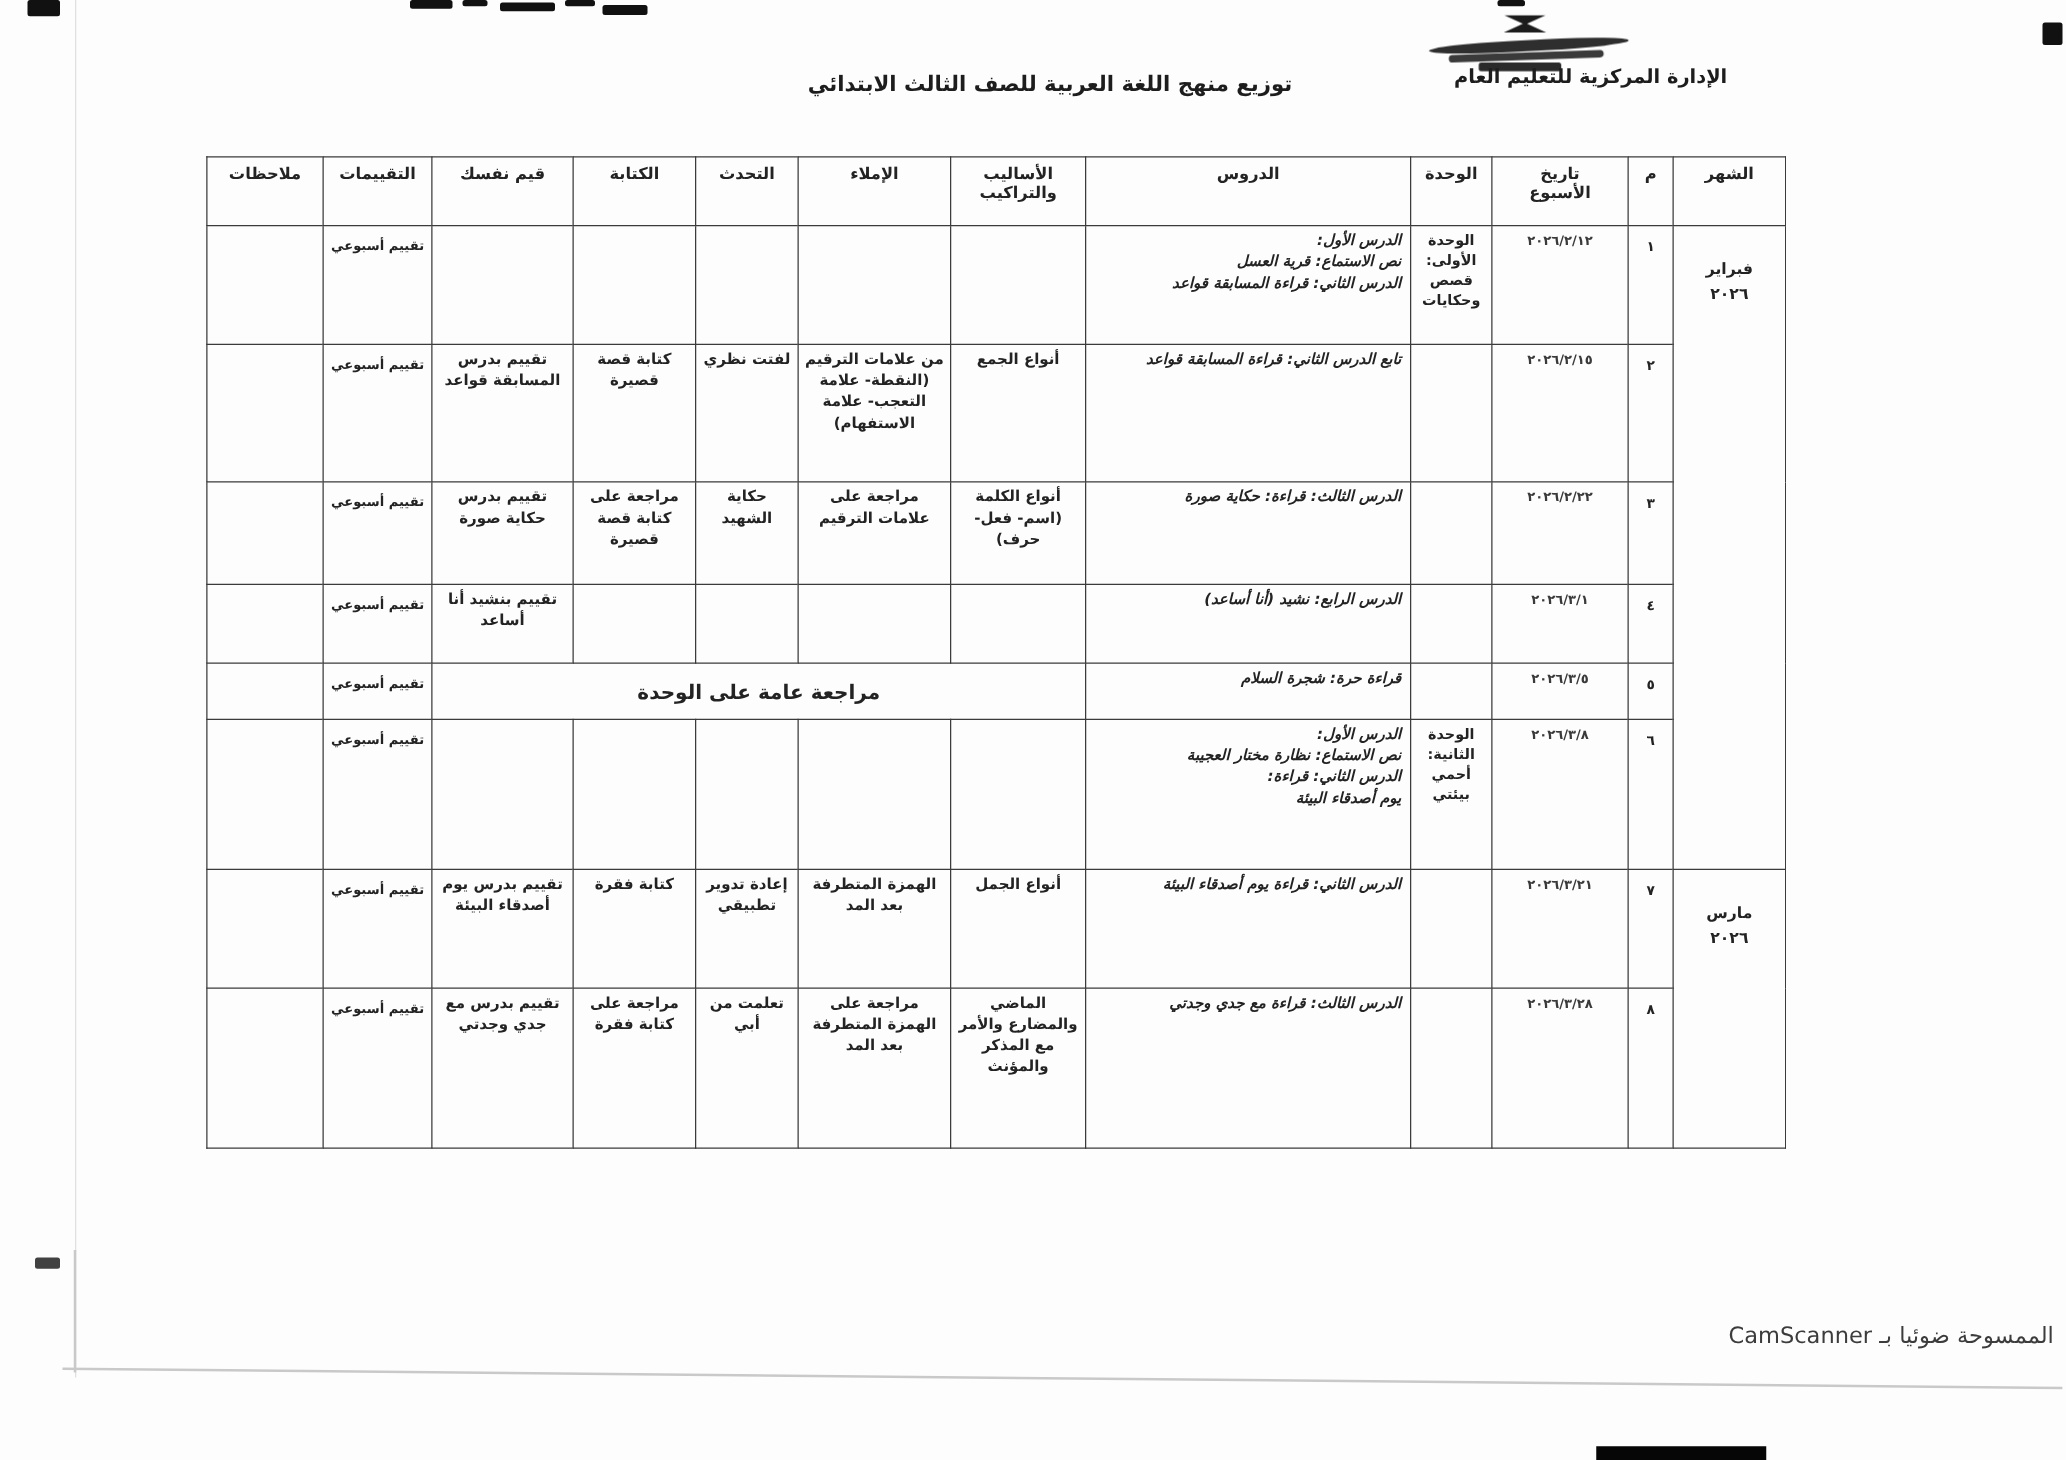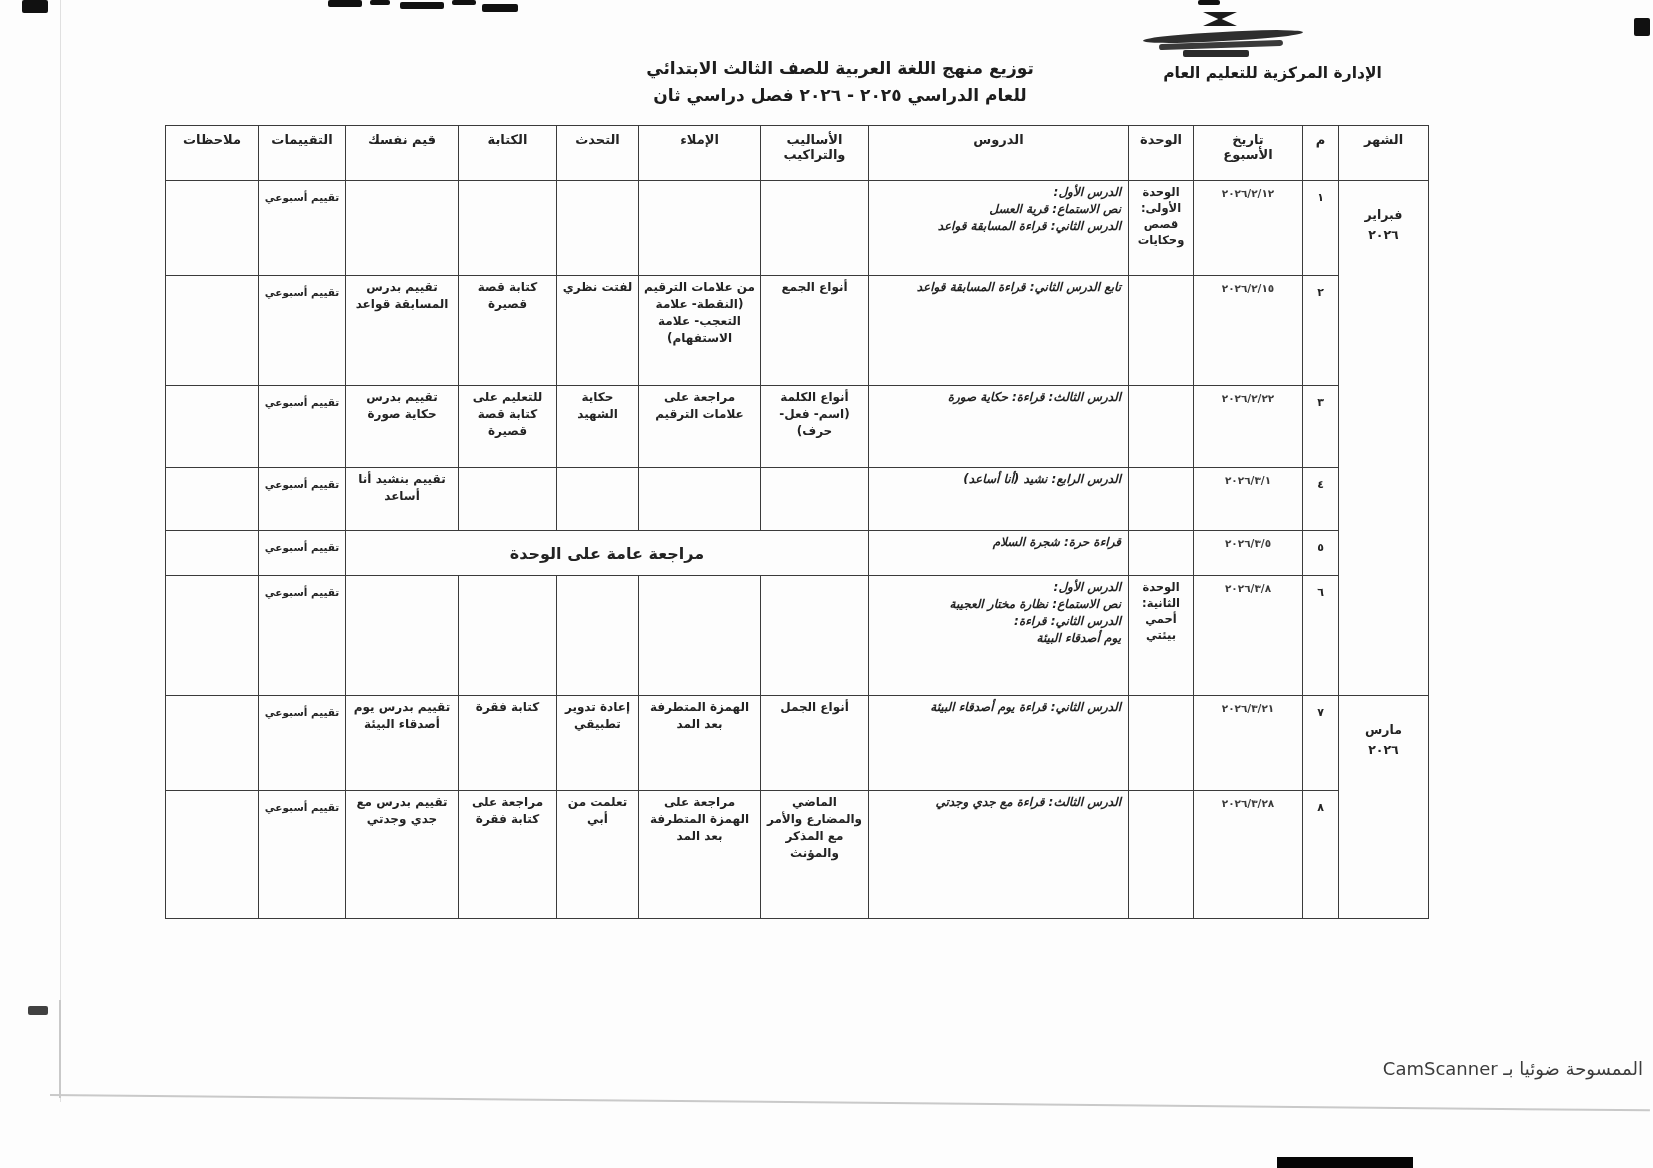--- a/index.html
+++ b/index.html
@@ -9,21 +9,21 @@
   .edge-left{position:absolute;left:60px;top:0;width:1px;height:1102px;background:#e0e0e0;}
   .edge-corner{position:absolute;left:59px;top:1000px;width:2px;height:98px;background:#c9c9c9;}
   .edge-bottom{position:absolute;left:50px;top:1094px;width:1600px;height:2px;background:#c9c9c9;
                transform:rotate(0.55deg);transform-origin:left top;}
   
   .art{position:absolute;background:#111;border-radius:2px;}
   
   .scan{filter:blur(0.3px);}
   .doc-title{position:absolute;left:560px;top:55px;width:560px;text-align:center;
              font-weight:700;font-size:17px;line-height:27px;color:#1d1d1d;}
-  .org-block{position:absolute;left:1115px;top:60px;width:315px;text-align:center;
+  .org-block{position:absolute;left:1115px;top:48px;width:315px;text-align:center;
              font-weight:700;font-size:15.5px;line-height:26px;color:#1d1d1d;}
   .emblem{position:absolute;left:1125px;top:6px;width:200px;height:54px;}
   .emblem .e1{position:absolute;left:78px;top:6px;width:34px;height:14px;background:#1c1c1c;
               clip-path:polygon(0 0,45% 50%,0 100%,100% 100%,55% 50%,100% 0);}
   .emblem .e2{position:absolute;left:18px;top:26px;width:160px;height:9px;background:#2e2e2e;
               border-radius:50%/60%;transform:rotate(-3deg);}
   .emblem .e3{position:absolute;left:34px;top:36px;width:124px;height:6px;background:#3a3a3a;
               border-radius:4px;transform:rotate(-2deg);}
   .emblem .e4{position:absolute;left:58px;top:44px;width:66px;height:7px;background:#2a2a2a;
               border-radius:2px;}
@@ -73,21 +73,20 @@
       <div class="e3"></div>
       <div class="e4"></div>
     </div>
 
     <div class="org-block">
       <div>الإدارة المركزية للتعليم العام</div>
     </div>
 
     <div class="doc-title">
       <div>توزيع منهج اللغة العربية للصف الثالث الابتدائي</div>
-      <div>للعام الدراسي ٢٠٢٥ - ٢٠٢٦ فصل دراسي ثان</div>
     </div>
 
     <div class="tbl-wrap">
       <table>
         <colgroup>
           <col style="width:90px">
             <col style="width:36px">
             <col style="width:109px">
             <col style="width:65px">
           <col style="width:260px">
@@ -150,21 +149,21 @@
         </tr>
 
         <tr style="height:82px">
           <td class="c-num">٣</td>
           <td class="c-date">٢٠٢٦/٢/٢٢</td>
           <td class="c-unit"></td>
           <td class="c-lessons">الدرس الثالث: قراءة: حكاية صورة</td>
           <td>أنواع الكلمة (اسم- فعل- حرف)</td>
           <td>مراجعة على علامات الترقيم</td>
           <td>حكاية الشهيد</td>
-          <td>للتعليم على كتابة قصة قصيرة</td>
+          <td>مراجعة على كتابة قصة قصيرة</td>
           <td>تقييم بدرس حكاية صورة</td>
           <td class="c-eval">تقييم أسبوعي</td>
           <td></td>
         </tr>
 
         <tr style="height:63px">
           <td class="c-num">٤</td>
           <td class="c-date">٢٠٢٦/٣/١</td>
           <td class="c-unit"></td>
           <td class="c-lessons">الدرس الرابع: نشيد (أنا أساعد)</td>

